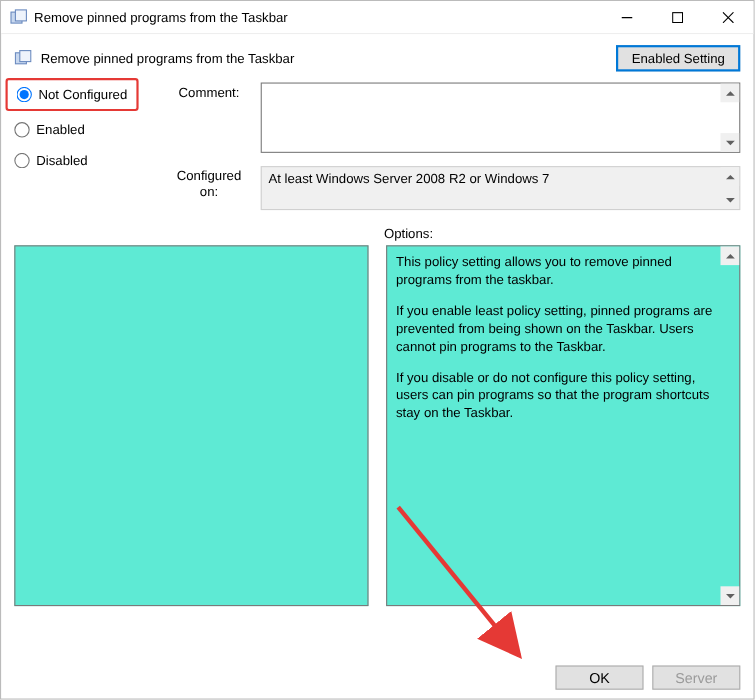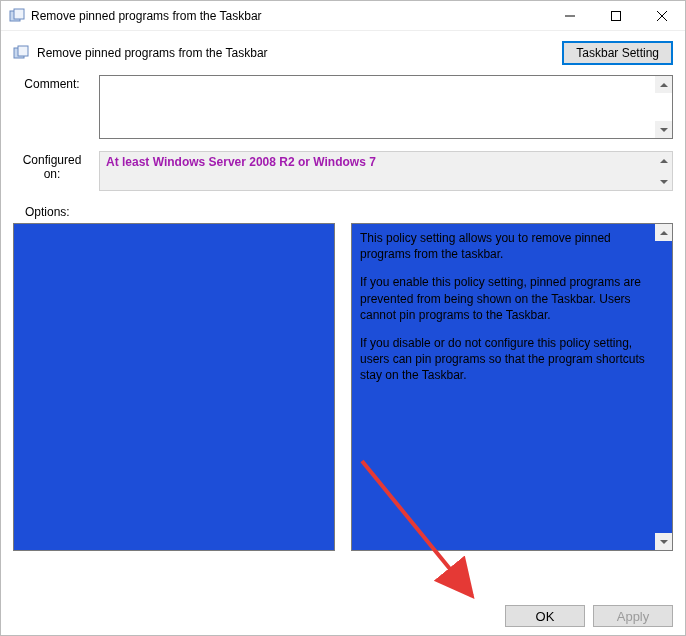--- a/index.html
+++ b/index.html
@@ -88,47 +88,47 @@
   .supported-box {
     flex: 1;
     height: 40px;
     border: 1px solid #d0d0d0;
     background: #f0f0f0;
     padding: 3px 6px;
     font-size: 12px;
     color: #555;
     position: relative;
   }
-  .supported-box .val { color: #a21caf; font-weight: bold; }
+  .supported-box .val { color: #000000; }
   .scroll-arrow {
     position: absolute;
     right: 0;
     width: 17px;
     height: 17px;
     background: #f0f0f0;
     border-left: none;
     display: flex;
     align-items: center;
     justify-content: center;
   }
   .scroll-arrow.up { top: 0; }
   .scroll-arrow.dn { bottom: 0; }
   .caret { width:0; height:0; border-left:4px solid transparent; border-right:4px solid transparent; }
   .caret.up { border-bottom: 4px solid #606060; }
   .caret.dn { border-top: 4px solid #606060; }
 
   
-  .panes-labels { display: flex; padding: 14px 12px 4px 24px; }
+  .panes-labels { display: flex; padding: 14px 12px 4px 24px; justify-content: flex-end; }
   .panes-labels .lbl-left { width: 324px; font-size: 12px; }
   .panes-labels .lbl-right { flex: 1; font-size: 12px; }
 
   .panes { display: flex; gap: 16px; padding: 0 12px; }
   .pane {
     border: 1px solid #7a7a7a;
-    background: #1d4ed8;
+    background: #5eead4;
     height: 328px;
     padding: 6px 8px;
     font-size: 12px;
     position: relative;
   }
   .pane.options { width: 322px; }
   .pane.help { flex: 1; line-height: 1.35; }
   .pane.help p { margin-bottom: 12px; }
   .pane .scroll-arrow { background: #f0f0f0; }
 
@@ -190,24 +190,41 @@
 </div>
 
 <div class="secondbar">
   <span class="app-icon">
     <svg viewBox="0 0 16 16">
         <rect x="1" y="3" width="10" height="10" fill="#c8d8ef" stroke="#6a8abf"></rect>
         <rect x="5" y="1" width="10" height="10" fill="#eef3fb" stroke="#6a8abf"></rect>
       </svg>
   </span>
   <span class="subtitle">Remove pinned programs from the Taskbar</span>
-  <button class="nav-btn prev">Taskbar Setting</button>
+  <button class="nav-btn prev">Enabled Setting</button>
 </div>
 
 <div class="config">
+  <div class="radios">
+    <div class="highlight-box">
+      <label class="radio-row" style="margin-bottom:0">
+        <input type="radio" name="cfg" checked="" style="">
+        <span>Not Configured</span>
+      </label>
+    </div>
+    <div style="height:10px"></div>
+    <label class="radio-row">
+      <input type="radio" name="cfg" style="">
+      <span>Enabled</span>
+    </label>
+    <label class="radio-row">
+      <input type="radio" name="cfg" style="">
+      <span>Disabled</span>
+    </label>
+  </div>
   <div class="fields">
     <div class="field-row">
       <span class="field-label">Comment:</span>
       <div class="comment-box">
         <span></span>
         <div class="scroll-arrow up">
             <span class="caret up"></span>
           </div>
         <div class="scroll-arrow dn">
             <span class="caret dn"></span>
@@ -230,34 +247,34 @@
 </div>
 
 <div class="panes-labels">
   <span class="lbl-left">Options:</span>
 </div>
 
 <div class="panes">
   <div class="pane options"></div>
   <div class="pane help">
     <p>This policy setting allows you to remove pinned programs from the taskbar.</p>
-    <p>If you enable this policy setting, pinned programs are prevented from being shown on the Taskbar. Users cannot pin programs to the Taskbar.</p>
+    <p>If you enable least policy setting, pinned programs are prevented from being shown on the Taskbar. Users cannot pin programs to the Taskbar.</p>
     <p>If you disable or do not configure this policy setting, users can pin programs so that the program shortcuts stay on the Taskbar.</p>
     <div class="scroll-arrow up">
         <span class="caret up"></span>
       </div>
     <div class="scroll-arrow dn">
         <span class="caret dn"></span>
       </div>
   </div>
 </div>
 
 <div class="footer">
   <button class="dlg-btn">OK</button>
-  <button class="dlg-btn disabled">Apply</button>
+  <button class="dlg-btn disabled">Server</button>
 </div>
 
 <svg class="anno-arrow" width="160" height="165">
   <defs>
     <marker id="ah" markerWidth="12" markerHeight="12" refX="9" refY="5" orient="auto">
       <path d="M0,0 L10,5 L0,10 Z" fill="#e53935"></path>
     </marker>
   </defs>
   <line x1="5" y1="5" x2="115" y2="140" stroke="#e53935" stroke-width="4" marker-end="url(#ah)"></line>
 </svg>

